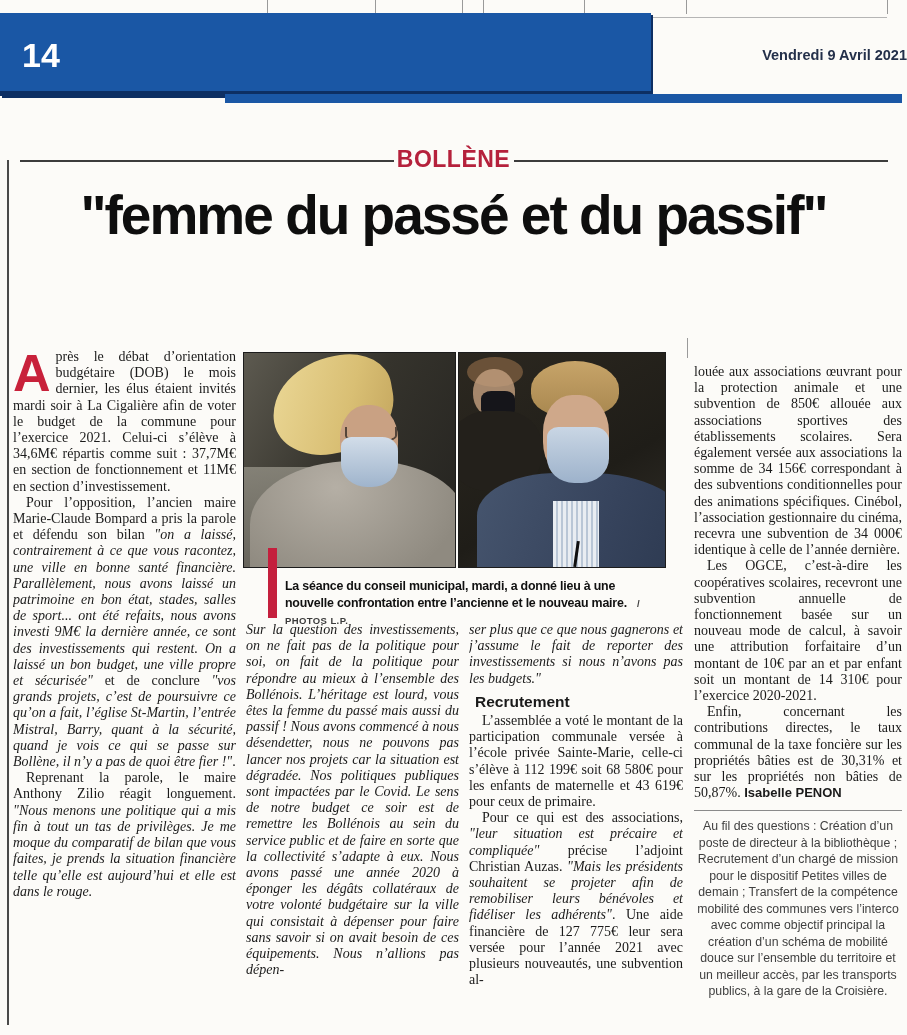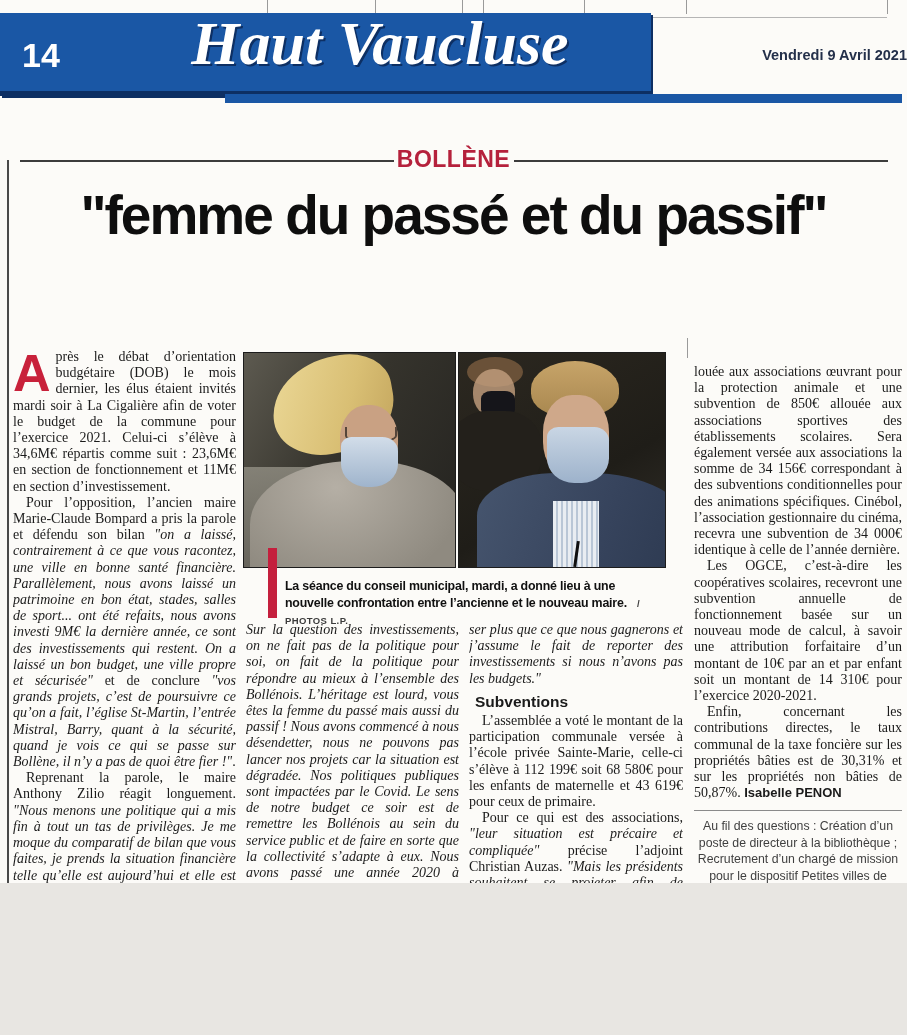--- a/index.html
+++ b/index.html
@@ -1,16 +1,16 @@
 <!DOCTYPE html>
 <html><head>
 <meta charset="utf-8">
 <style>
   html,body{margin:0;padding:0;background:#e8e6e2;}
-  .page{position:relative;width:907px;height:883px;margin:0 auto;background:#fcfbf8;overflow:hidden;
+  .page{position:relative;width:907px;height:1035px;margin:0 auto;background:#fcfbf8;overflow:hidden;
         font-family:"Liberation Serif",serif;color:#1a1a1a;}
   
   .tick{position:absolute;top:0;width:1px;height:14px;background:#9a9a9a;}
   .hairline-top{position:absolute;top:17px;left:651px;width:236px;height:1px;background:#b5b5b5;}
   .banner{position:absolute;left:0;top:13px;width:651px;height:78px;background:#1a57a5;
           border-bottom:5px solid #0d2f63;box-shadow:2px 2px 0 #0d2f63;}
   .page-number{position:absolute;left:22px;top:36px;color:#fff;font-family:"Liberation Sans",sans-serif;
                font-weight:700;font-size:34px;}
   .banner-title{position:absolute;left:110px;top:8px;width:540px;text-align:center;color:#fff;
                 font-family:"Liberation Serif",serif;font-style:italic;font-weight:700;font-size:62px;
@@ -89,39 +89,38 @@
   <div class="tick" style="left:375px"></div>
   <div class="tick" style="left:462px"></div>
   <div class="tick" style="left:483px"></div>
   <div class="tick" style="left:584px"></div>
   <div class="tick" style="left:686px"></div>
   <div class="tick" style="left:887px"></div>
   <div class="hairline-top"></div>
 
   <div class="banner"></div>
   <div class="page-number">14</div>
-  <div class="banner-title">Haut Vaucluse</div>
   <div class="blue-bar"></div>
   <div class="date-block">
     <div>Vendredi 9 Avril 2021</div>
   </div>
 
   <div class="kicker-rule" style="left:20px;width:374px"></div>
   <div class="kicker-rule" style="left:514px;width:374px"></div>
   <div class="kicker">BOLLÈNE</div>
 
   <div class="headline">
     <div>"femme du passé et du passif"</div>
   </div>
 
   <div class="vrule-left"></div>
   <div class="vrule-short"></div>
 
   <div class="col col1">
-    <p><span class="dropcap">A</span><span>près le débat d’orientation budgétaire (DOB) le mois dernier, les élus étaient invités mardi soir à La Cigalière afin de voter le budget de la commune pour l’exercice 2021. Celui-ci s’élève à 34,6M€ répartis comme suit : 23,6M€ en section de fonctionnement et 11M€ en section d’investissement.</span></p>
+    <p><span class="dropcap">A</span><span>près le débat d’orientation budgétaire (DOB) le mois dernier, les élus étaient invités mardi soir à La Cigalière afin de voter le budget de la commune pour l’exercice 2021. Celui-ci s’élève à 34,6M€ répartis comme suit : 37,7M€ en section de fonctionnement et 11M€ en section d’investissement.</span></p>
     <p class="ind"><span>Pour l’opposition, l’ancien maire Marie-Claude Bompard a pris la parole et défendu son bilan </span><span class="i">"on a laissé, contrairement à ce que vous racontez, une ville en bonne santé financière. Parallèlement, nous avons laissé un patrimoine en bon état, stades, salles de sport... ont été refaits, nous avons investi 9M€ la dernière année, ce sont des investissements qui restent. On a laissé un bon budget, une ville propre et sécurisée"</span><span> et de conclure </span><span class="i">"vos grands projets, c’est de poursuivre ce qu’on a fait, l’église St-Martin, l’entrée Mistral, Barry, quant à la sécurité, quand je vois ce qui se passe sur Bollène, il n’y a pas de quoi être fier !"</span><span>.</span></p>
     <p class="ind"><span>Reprenant la parole, le maire Anthony Zilio réagit longuement. </span><span class="i">"Nous menons une politique qui a mis fin à tout un tas de privilèges. Je me moque du comparatif de bilan que vous faites, je prends la situation financière telle qu’elle est aujourd’hui et elle est dans le rouge.</span></p>
   </div>
 
   <div class="photo photo-l">
     <div class="pl-wall"></div>
     <div class="pl-sweater"></div>
     <div class="pl-hair"></div>
     <div class="pl-face"></div>
     <div class="pl-glasses"></div>
@@ -144,21 +143,21 @@
   <div class="caption">
     <span>La séance du conseil municipal, mardi, a donné lieu à une nouvelle confrontation entre l’ancienne et le nouveau maire.</span><span class="credit">/ PHOTOS L.P.</span>
   </div>
 
   <div class="col col2">
     <p class="i">Sur la question des investissements, on ne fait pas de la politique pour soi, on fait de la politique pour répondre au mieux à l’ensemble des Bollénois. L’héritage est lourd, vous êtes la femme du passé mais aussi du passif ! Nous avons commencé à nous désendetter, nous ne pouvons pas lancer nos projets car la situation est dégradée. Nos politiques publiques sont impactées par le Covid. Le sens de notre budget ce soir est de remettre les Bollénois au sein du service public et de faire en sorte que la collectivité s’adapte à eux. Nous avons passé une année 2020 à éponger les dégâts collatéraux de votre volonté budgétaire sur la ville qui consistait à dépenser pour faire sans savoir si on avait besoin de ces équipements. Nous n’allions pas dépen-</p>
   </div>
 
   <div class="col col3">
     <p class="i">ser plus que ce que nous gagnerons et j’assume le fait de reporter des investissements si nous n’avons pas les budgets."</p>
-    <p class="subhead">Subventions</p>
+    <p class="subhead">Recrutement</p>
     <p class="ind">L’assemblée a voté le montant de la participation communale versée à l’école privée Sainte-Marie, celle-ci s’élève à 112 199€ soit 68 580€ pour les enfants de maternelle et 43 619€ pour ceux de primaire.</p>
     <p class="ind"><span>Pour ce qui est des associations, </span><span class="i">"leur situation est précaire et compliquée"</span><span> précise l’adjoint Christian Auzas. </span><span class="i">"Mais les présidents souhaitent se projeter afin de remobiliser leurs bénévoles et fidéliser les adhérents"</span><span>. Une aide financière de 127 775€ leur sera versée pour l’année 2021 avec plusieurs nouveautés, une subvention al-</span></p>
   </div>
 
   <div class="col col4">
     <p>louée aux associations œuvrant pour la protection animale et une subvention de 850€ allouée aux associations sportives des établissements scolaires. Sera également versée aux associations la somme de 34 156€ correspondant à des subventions conditionnelles pour des animations spécifiques. Cinébol, l’association gestionnaire du cinéma, recevra une subvention de 34 000€ identique à celle de l’année dernière.</p>
     <p class="ind">Les OGCE, c’est-à-dire les coopératives scolaires, recevront une subvention annuelle de fonctionnement basée sur un nouveau mode de calcul, à savoir une attribution forfaitaire d’un montant de 10€ par an et par enfant soit un montant de 14 310€ pour l’exercice 2020-2021.</p>
     <p class="ind"><span>Enfin, concernant les contributions directes, le taux communal de la taxe foncière sur les propriétés bâties est de 30,31% et sur les propriétés non bâties de 50,87%. </span><span class="byline">Isabelle PENON</span></p>
     <hr class="note-rule">
     <p class="note">Au fil des questions : Création d’un poste de directeur à la bibliothèque ; Recrutement d’un chargé de mission pour le dispositif Petites villes de demain ; Transfert de la compétence mobilité des communes vers l’interco avec comme objectif principal la création d’un schéma de mobilité douce sur l’ensemble du territoire et un meilleur accès, par les transports publics, à la gare de la Croisière.</p>

